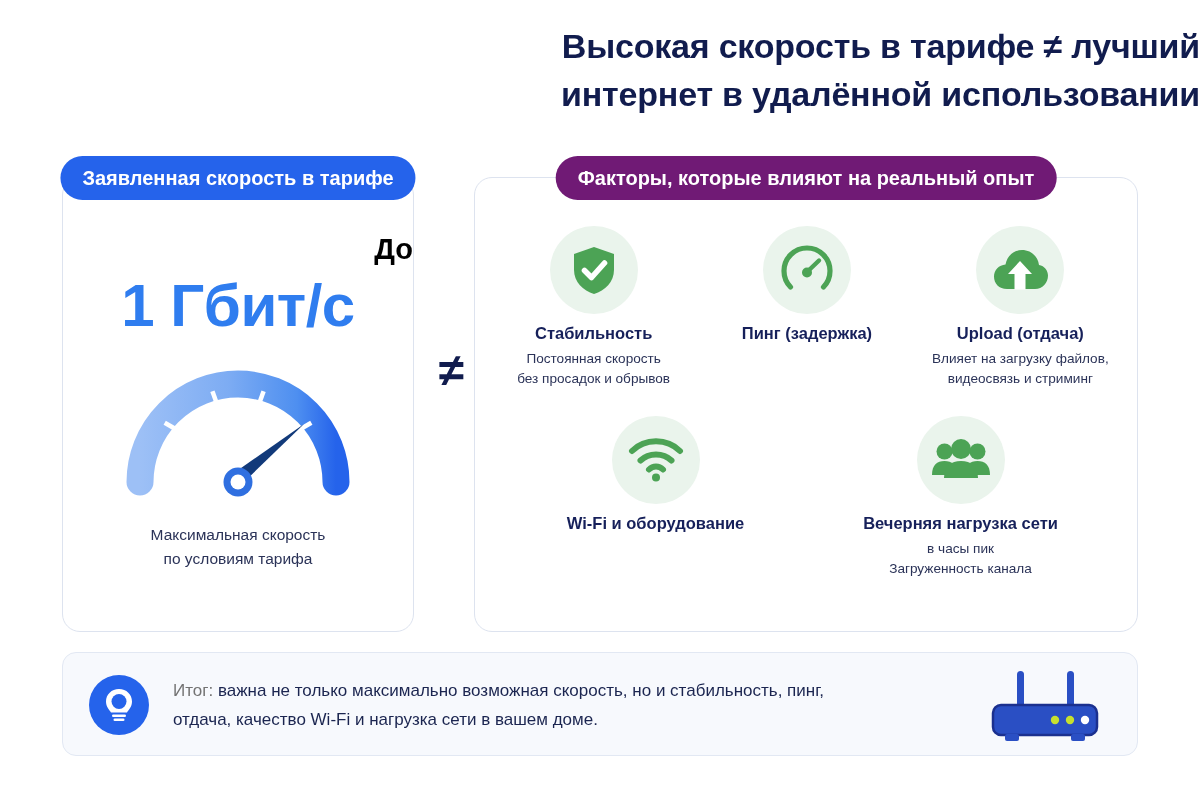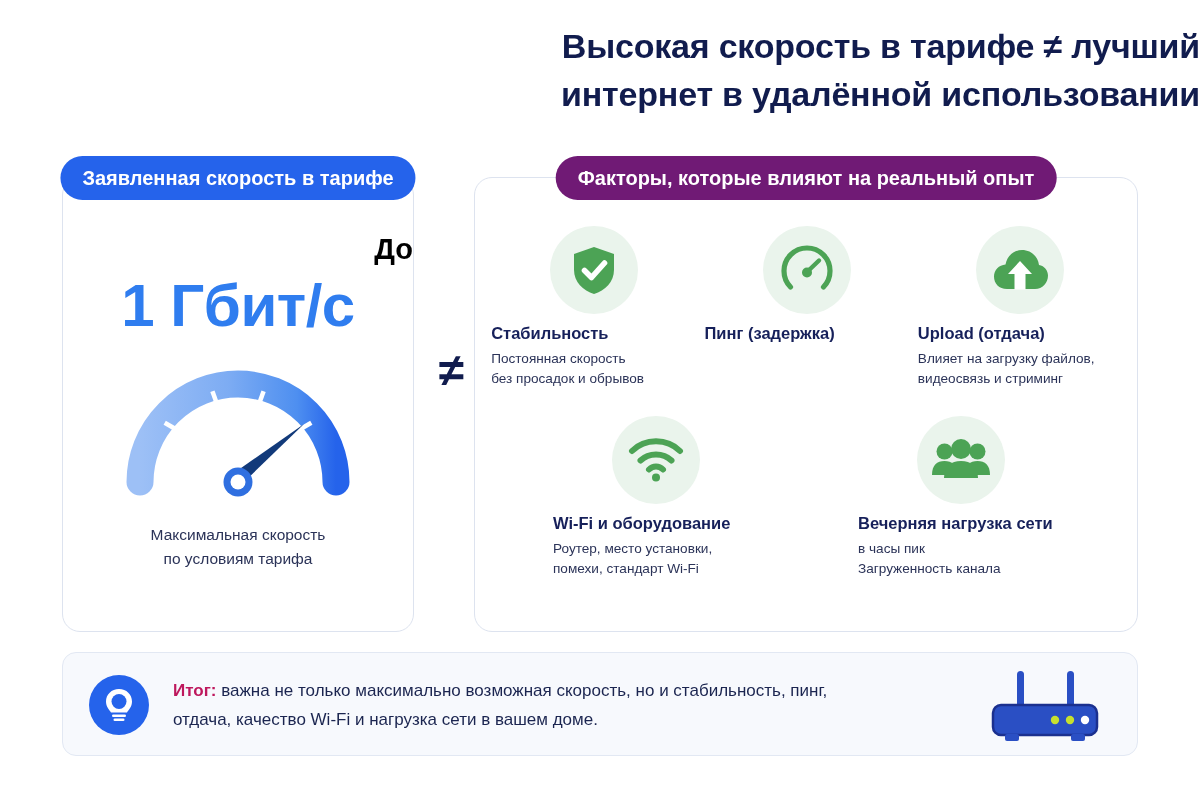--- a/index.html
+++ b/index.html
@@ -150,21 +150,21 @@
   .factors-bottom {
     position: absolute;
     top: 238px;
     left: 78px;
     width: 510px;
     display: flex;
     justify-content: space-between;
   }
   .factor {
     width: 205px;
-    text-align: left;
+    text-align: center;
   }
   .factor-icon {
     width: 88px;
     height: 88px;
     margin: 0 auto 10px auto;
     border-radius: 50%;
     background: #eaf4ec;
     display: flex;
     align-items: center;
     justify-content: center;
@@ -322,24 +322,20 @@
       <div class="factor">
         <div class="factor-icon">
           <svg width="56" height="46" viewBox="0 0 56 46">
             <path d="M4 14 C17 1 39 1 52 14" fill="none" stroke="#4ca355" stroke-width="6" stroke-linecap="round"></path>
             <path d="M12.5 23.5 C21 15.5 35 15.5 43.5 23.5" fill="none" stroke="#4ca355" stroke-width="6" stroke-linecap="round"></path>
             <path d="M21 32.5 C25 28.5 31 28.5 35 32.5" fill="none" stroke="#4ca355" stroke-width="6" stroke-linecap="round"></path>
             <circle cx="28" cy="40.5" r="4" fill="#4ca355"></circle>
           </svg>
         </div>
         <div class="factor-title">Wi-Fi и оборудование</div>
-        <div class="factor-desc">
-          <div>Роутер, место установки,</div>
-          <div>помехи, стандарт Wi-Fi</div>
-        </div>
       </div>
 
       <div class="factor">
         <div class="factor-icon">
           <svg width="58" height="44" viewBox="0 0 58 44">
             <circle cx="12.5" cy="13.5" r="8" fill="#4ca355"></circle>
             <circle cx="45.5" cy="13.5" r="8" fill="#4ca355"></circle>
             <path d="M0 37 C0 27 5 23 12.5 23 C20 23 25 27 25 37 Z" fill="#4ca355"></path>
             <path d="M33 37 C33 27 38 23 45.5 23 C53 23 58 27 58 37 Z" fill="#4ca355"></path>
             <circle cx="29" cy="11" r="10" fill="#4ca355"></circle>
@@ -361,21 +357,21 @@
   <div class="bulb-circle">
     <svg width="32" height="36" viewBox="0 0 32 36">
       <path d="M16 2 C8.5 2 3 7.5 3 14.5 C3 19.5 6 22.5 8 25.5 L24 25.5 C26 22.5 29 19.5 29 14.5 C29 7.5 23.5 2 16 2 Z" fill="#ffffff"></path>
       <rect x="9" y="27.5" width="14" height="2.6" rx="1.3" fill="#ffffff"></rect>
       <rect x="10.5" y="31.5" width="11" height="2.6" rx="1.3" fill="#ffffff"></rect>
       <circle cx="16" cy="14.5" r="7.5" fill="#2563eb"></circle>
     </svg>
   </div>
 
   <div class="summary-text">
-    <span style="color:#be185d;font-weight:bold;">Итог:</span><span> важна не только максимально возможная скорость, но и стабильность, пинг,</span><br>
+    <span style="color:#737373;font-weight:normal;">Итог:</span><span> важна не только максимально возможная скорость, но и стабильность, пинг,</span><br>
     <span>отдача, качество Wi-Fi и нагрузка сети в вашем доме.</span>
   </div>
 
   <div class="router">
     <svg width="124" height="76" viewBox="0 0 124 76">
 
       <rect x="34" y="2" width="7" height="36" rx="3.5" fill="#2a4fc4"></rect>
       <rect x="84" y="2" width="7" height="36" rx="3.5" fill="#2a4fc4"></rect>
 
       <rect x="10" y="36" width="104" height="30" rx="8" fill="#2a4fc4" stroke="#1b308f" stroke-width="2.5"></rect>

